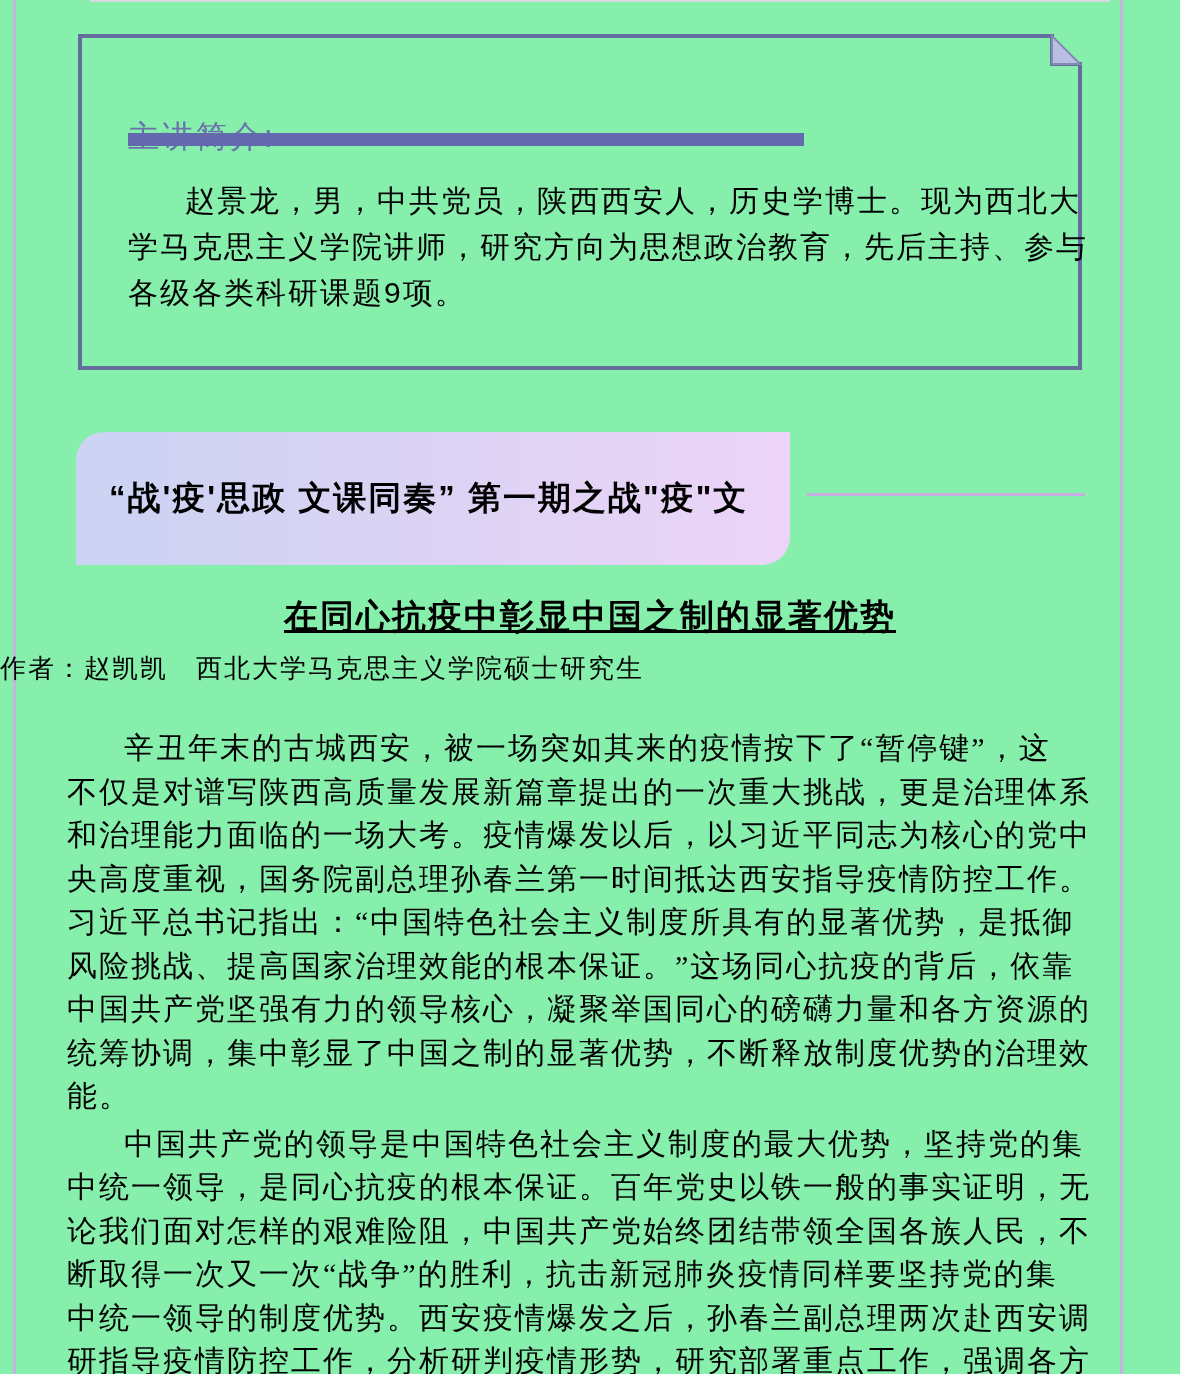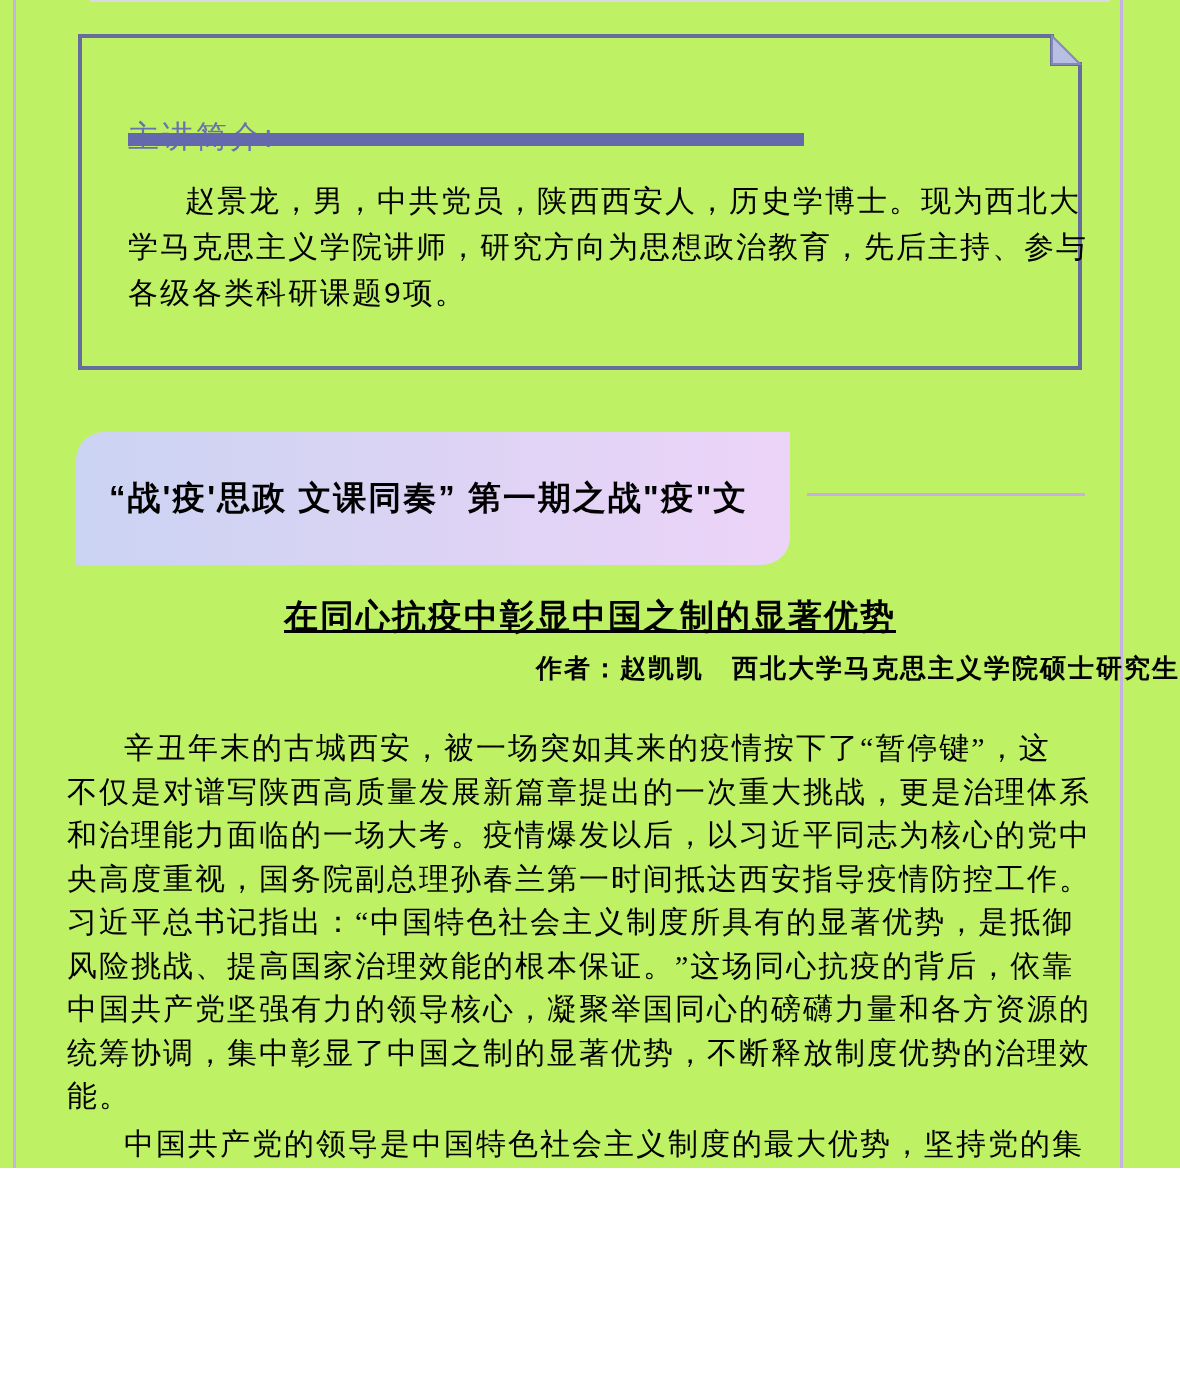--- a/index.html
+++ b/index.html
@@ -1,20 +1,20 @@
 <!DOCTYPE html>
 <html><head>
 <meta charset="utf-8">
 <style>
   html, body { margin: 0; padding: 0; background: #ffffff; }
   .page {
     position: relative;
     width: 1180px;
-    height: 1168px;
-    background: #bef264;
+    height: 1374px;
+    background: #86efac;
     overflow: hidden;
     font-family: "Liberation Sans", "DejaVu Sans", sans-serif;
     color: #000;
   }
   
   .top-rule {
     position: absolute; left: 90px; top: 0; width: 1020px; height: 2px;
     background: #dadae2;
   }
   
@@ -58,21 +58,21 @@
   }
 
   
   .article-title {
     position: absolute; left: 0; top: 594px; width: 1180px; margin: 0;
     text-align: center; font-size: 34px; font-weight: 700; letter-spacing: 2px;
     line-height: 44px; color: #000; text-decoration: underline;
   }
   .article-byline {
     position: absolute; left: 0; top: 650px; width: 1180px;
-    text-align: right; font-size: 26px; font-weight: 700; letter-spacing: 2px;
+    text-align: left; font-size: 26px; font-weight: 400; letter-spacing: 2px;
     line-height: 36px; color: #000;
   }
 
   
   .article-body {
     position: absolute; left: 63px; top: 722px; width: 1080px;
     font-size: 30px; line-height: 43.5px; letter-spacing: 2px; color: #000;
   }
   .para { margin: 4px; text-indent: 57px; font-family: Liberation Serif, serif; }
 </style>

